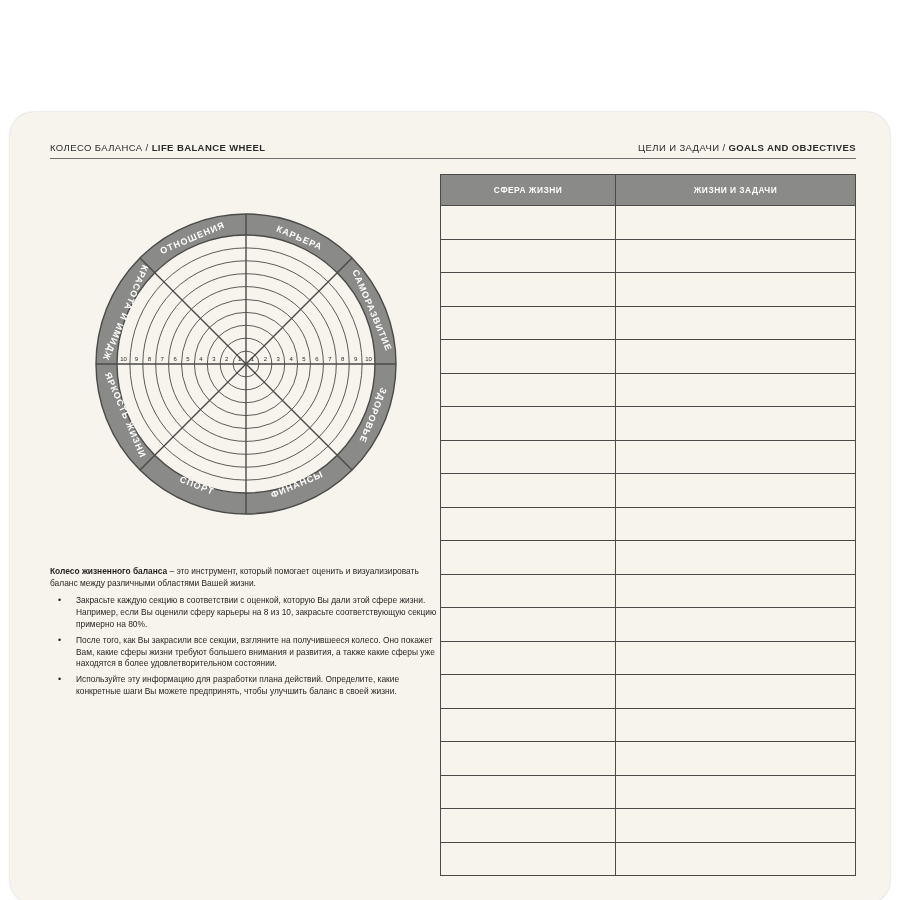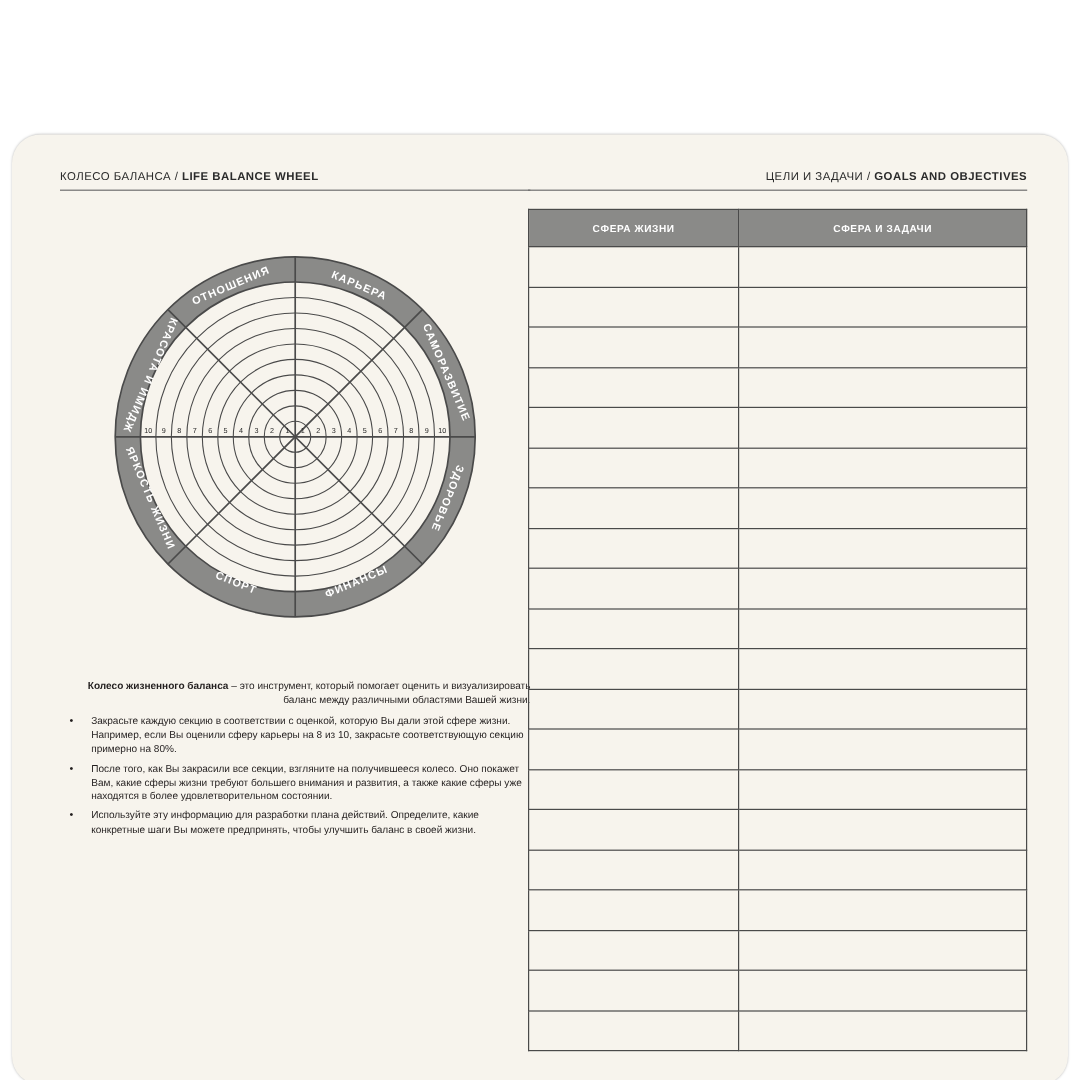--- a/index.html
+++ b/index.html
@@ -67,21 +67,21 @@
   
   .desc {
     position: absolute;
     left: 8px;
     top: 424px;
     width: 392px;
     font-size: 8.4px;
     line-height: 1.42;
     color: #231f1f;
   }
-  .desc p.lead { margin: 0 0 5px 0; text-align: right; }
+  .desc p.lead { margin: 0 0 5px 0; }
   .desc p.lead b { font-weight: bold; }
   ul.bullets {
     margin: 0;
     padding: 0;
     list-style: none;
   }
   ul.bullets li {
     position: relative;
     padding-left: 26px;
     margin-bottom: 4px;
@@ -217,21 +217,21 @@
         <li>Закрасьте каждую секцию в соответствии с оценкой, которую Вы дали этой сфере жизни. Например, если Вы оценили сферу карьеры на 8 из 10, закрасьте соответствующую секцию примерно на 80%.</li>
         <li>После того, как Вы закрасили все секции, взгляните на получившееся колесо. Оно покажет Вам, какие сферы жизни требуют большего внимания и развития, а также какие сферы уже находятся в более удовлетворительном состоянии.</li>
         <li>Используйте эту информацию для разработки плана действий. Определите, какие конкретные шаги Вы можете предпринять, чтобы улучшить баланс в своей жизни.</li>
       </ul>
     </div>
 
     <table class="tbl">
       <thead>
         <tr>
           <th class="col-a">СФЕРА ЖИЗНИ</th>
-          <th class="col-b">СФЕРА И ЗАДАЧИ</th>
+          <th class="col-b">ЖИЗНИ И ЗАДАЧИ</th>
         </tr>
       </thead>
       <tbody>
         <tr>
             <td></td>
             <td></td>
           </tr>
         <tr>
             <td></td>
             <td></td>

